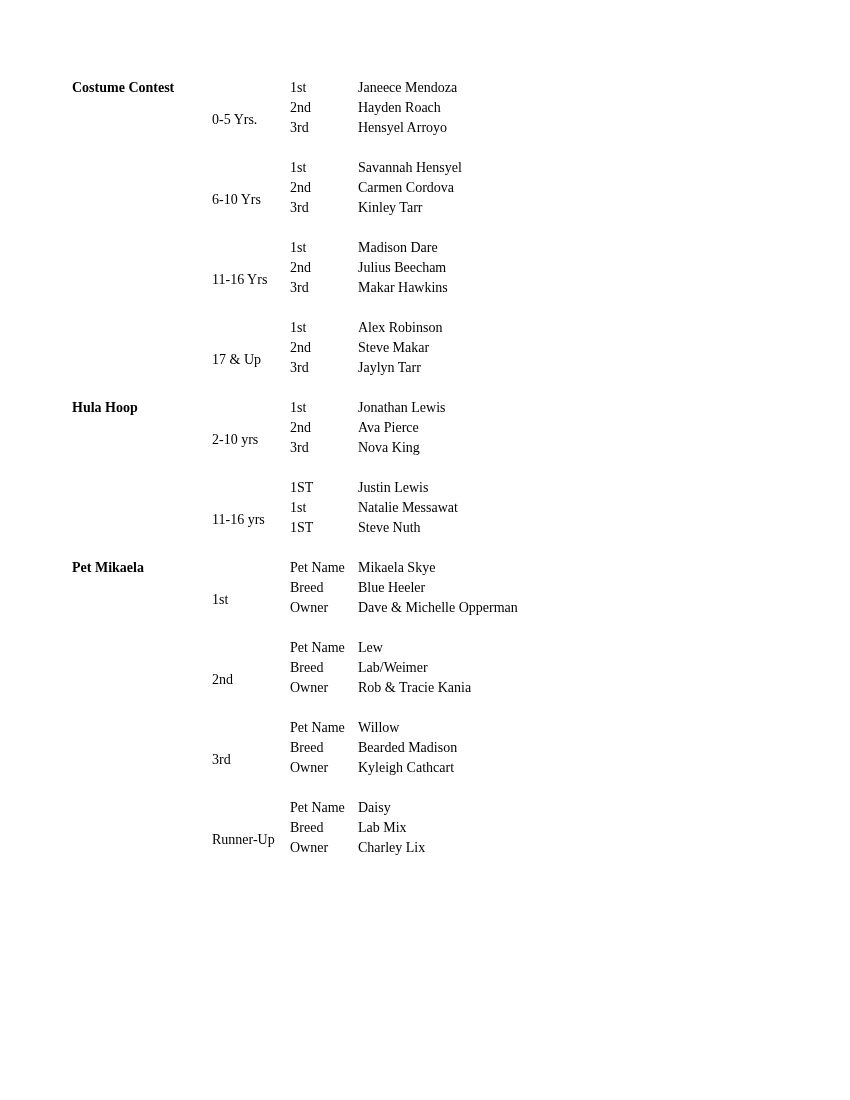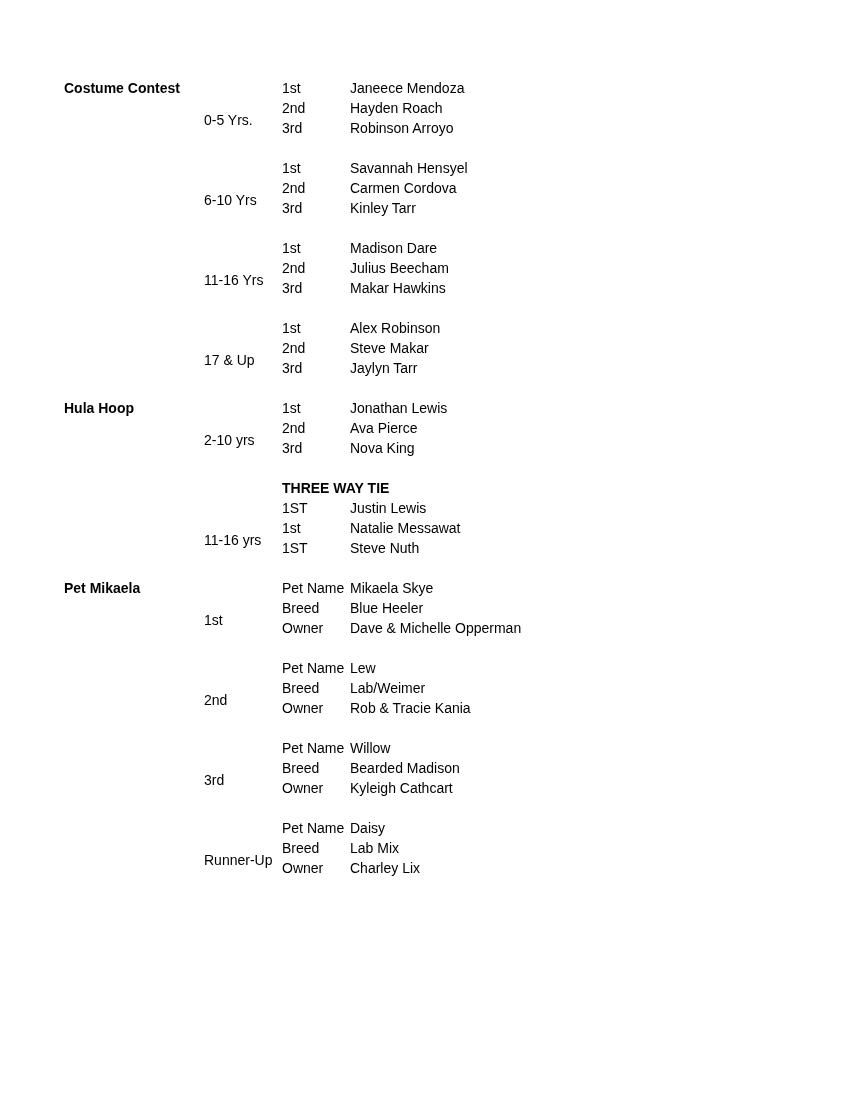--- a/index.html
+++ b/index.html
@@ -7,21 +7,21 @@
   .page {
     position: relative;
     width: 850px;
     height: 1100px;
     background: #ffffff;
     font-family: "Liberation Sans", sans-serif;
     font-size: 14px;
     color: #000000;
     overflow: hidden;
   }
-  .content { position: absolute; left: 64px; top: 78px; width: 706px; }
+  .content { position: absolute; left: 72px; top: 78px; width: 706px; font-family: Liberation Serif, serif; }
   .group { margin-bottom: 20px; }
   .line { position: relative; height: 20px; line-height: 20px; white-space: nowrap; }
   .c1, .c2, .c3, .c4 { position: absolute; top: 0; }
   .c1 { left: 0; }
   .c2 { left: 140px; margin-top: 32px; }
   .c3 { left: 218px; }
   .c4 { left: 286px; }
   .b { font-weight: bold; }
 </style>
 </head>
@@ -36,21 +36,21 @@
         <span class="c2">0-5 Yrs.</span>
         <span class="c3">1st</span>
         <span class="c4">Janeece Mendoza</span>
       </div>
       <div class="line">
         <span class="c3">2nd</span>
         <span class="c4">Hayden Roach</span>
       </div>
       <div class="line">
         <span class="c3">3rd</span>
-        <span class="c4">Robinson Arroyo</span>
+        <span class="c4">Hensyel Arroyo</span>
       </div>
     </div>
 
     <div class="group">
       <div class="line">
         <span class="c2">6-10 Yrs</span>
         <span class="c3">1st</span>
         <span class="c4">Savannah Hensyel</span>
       </div>
       <div class="line">
@@ -106,23 +106,20 @@
         <span class="c3">2nd</span>
         <span class="c4">Ava Pierce</span>
       </div>
       <div class="line">
         <span class="c3">3rd</span>
         <span class="c4">Nova King</span>
       </div>
     </div>
 
     <div class="group">
-      <div class="line">
-        <span class="c3 b">THREE WAY TIE</span>
-      </div>
       <div class="line">
         <span class="c2">11-16 yrs</span>
         <span class="c3">1ST</span>
         <span class="c4">Justin Lewis</span>
       </div>
       <div class="line">
         <span class="c3">1st</span>
         <span class="c4">Natalie Messawat</span>
       </div>
       <div class="line">

